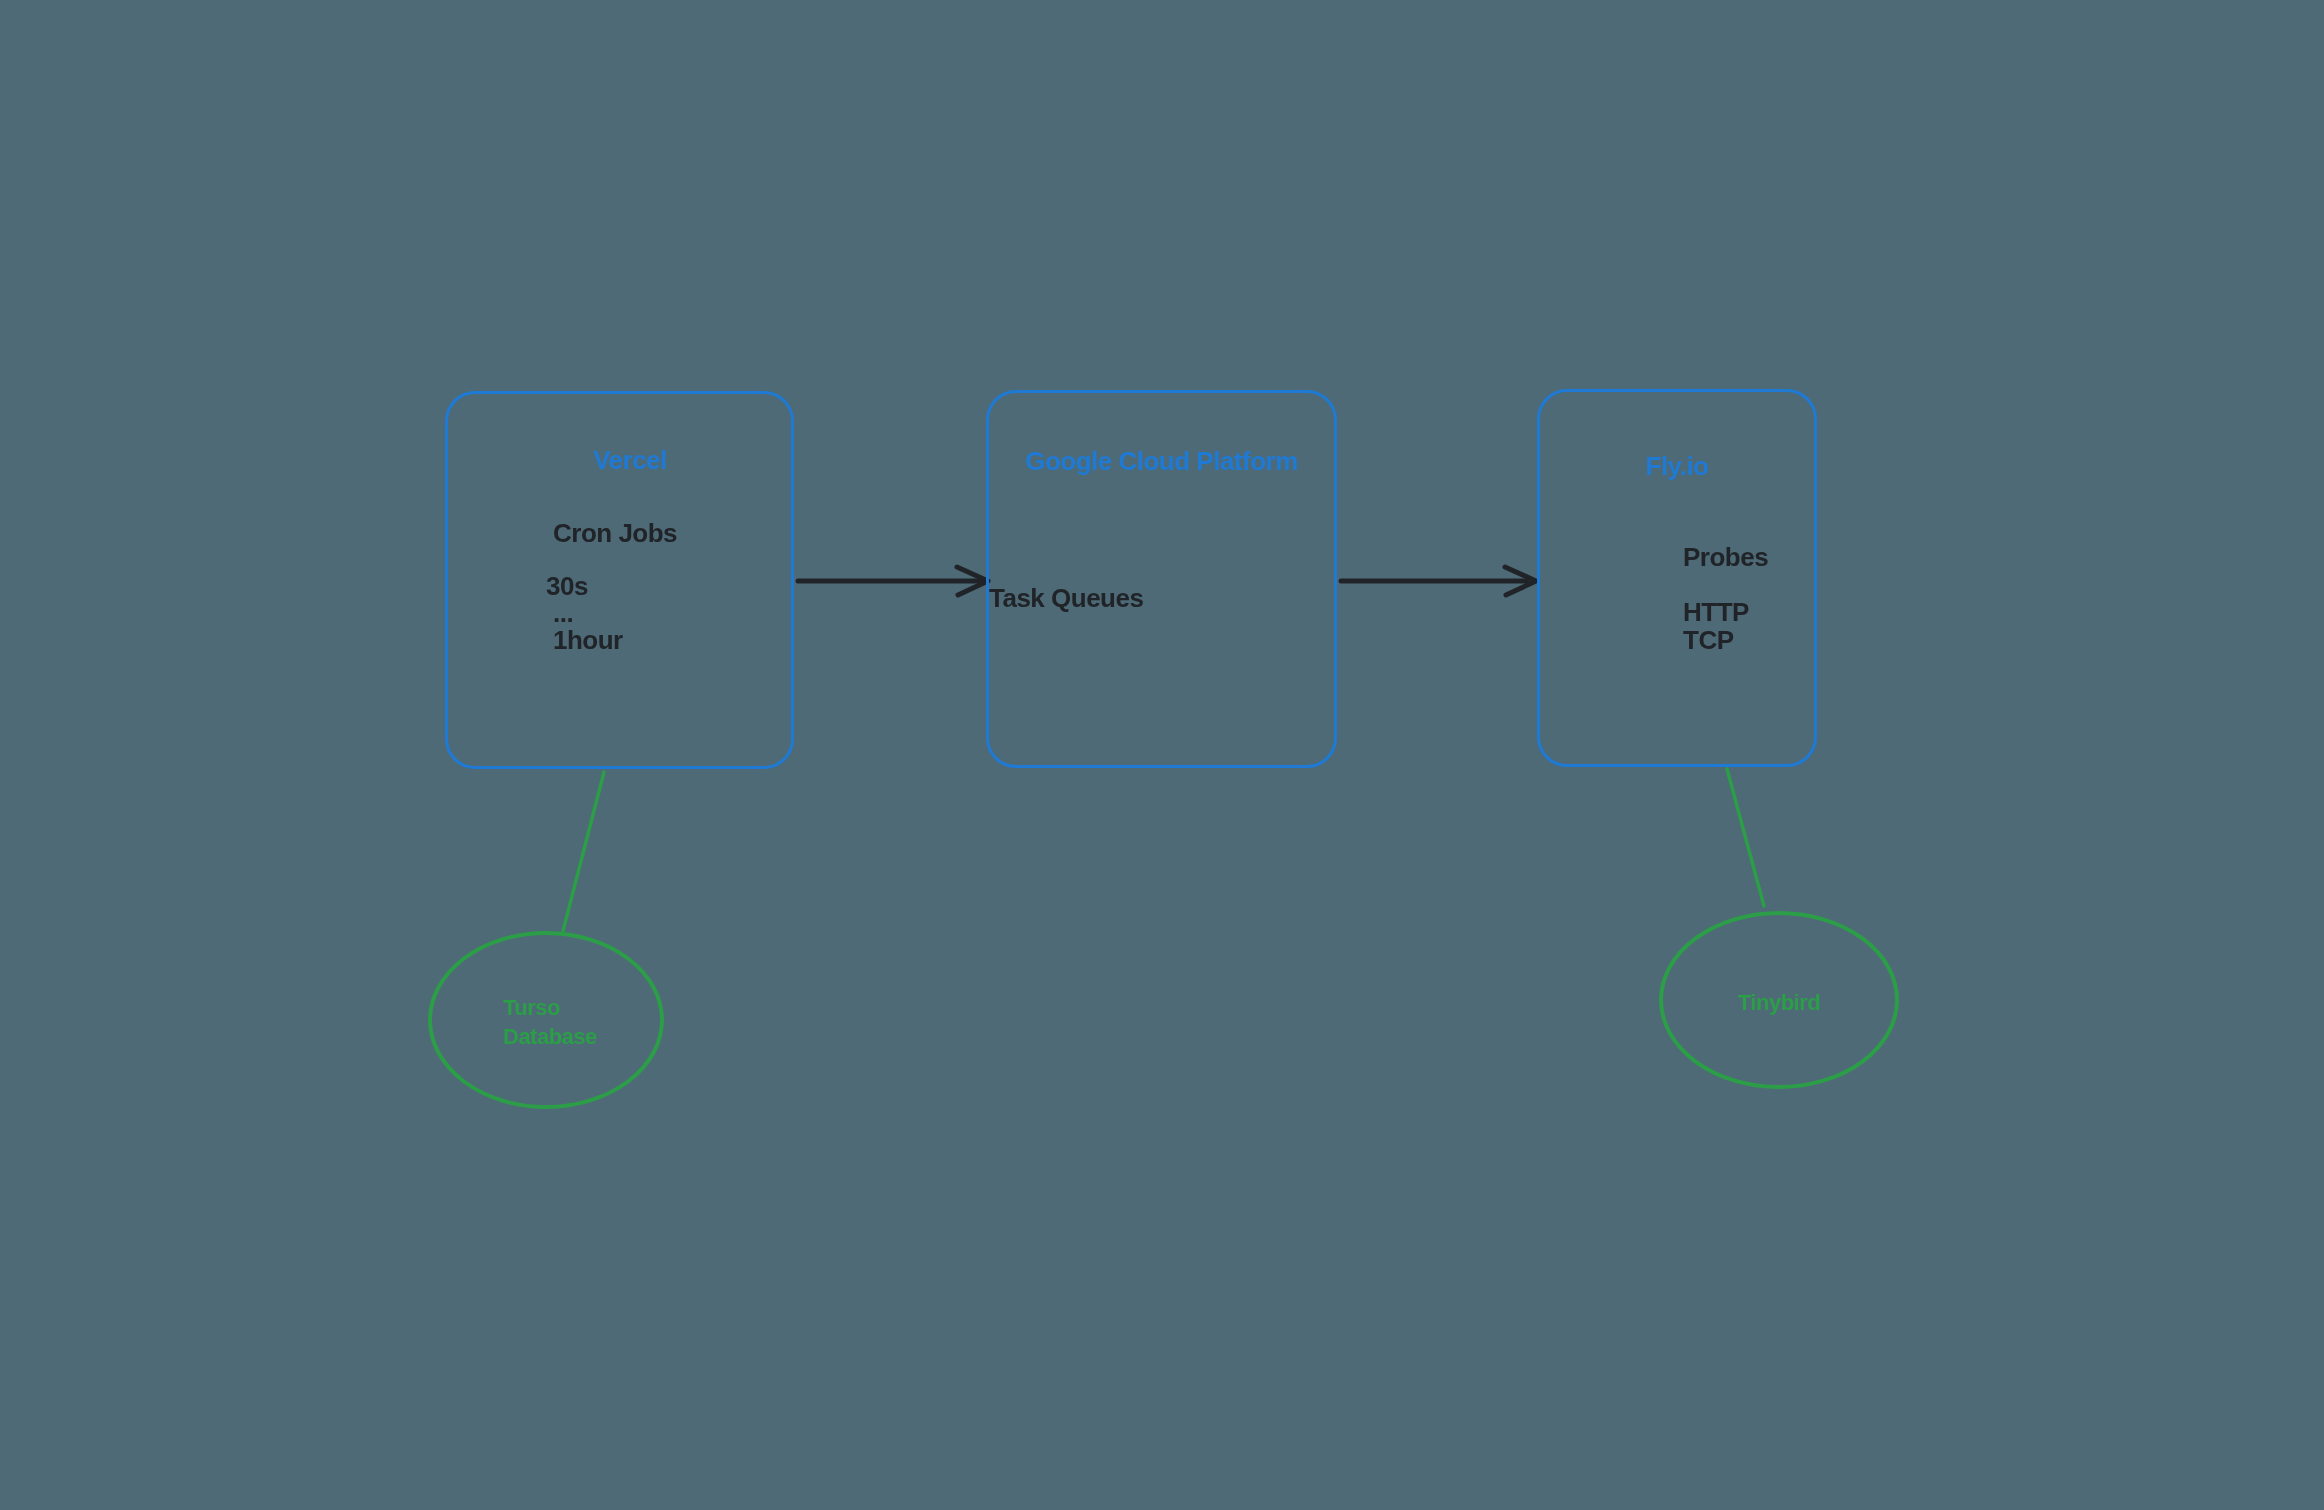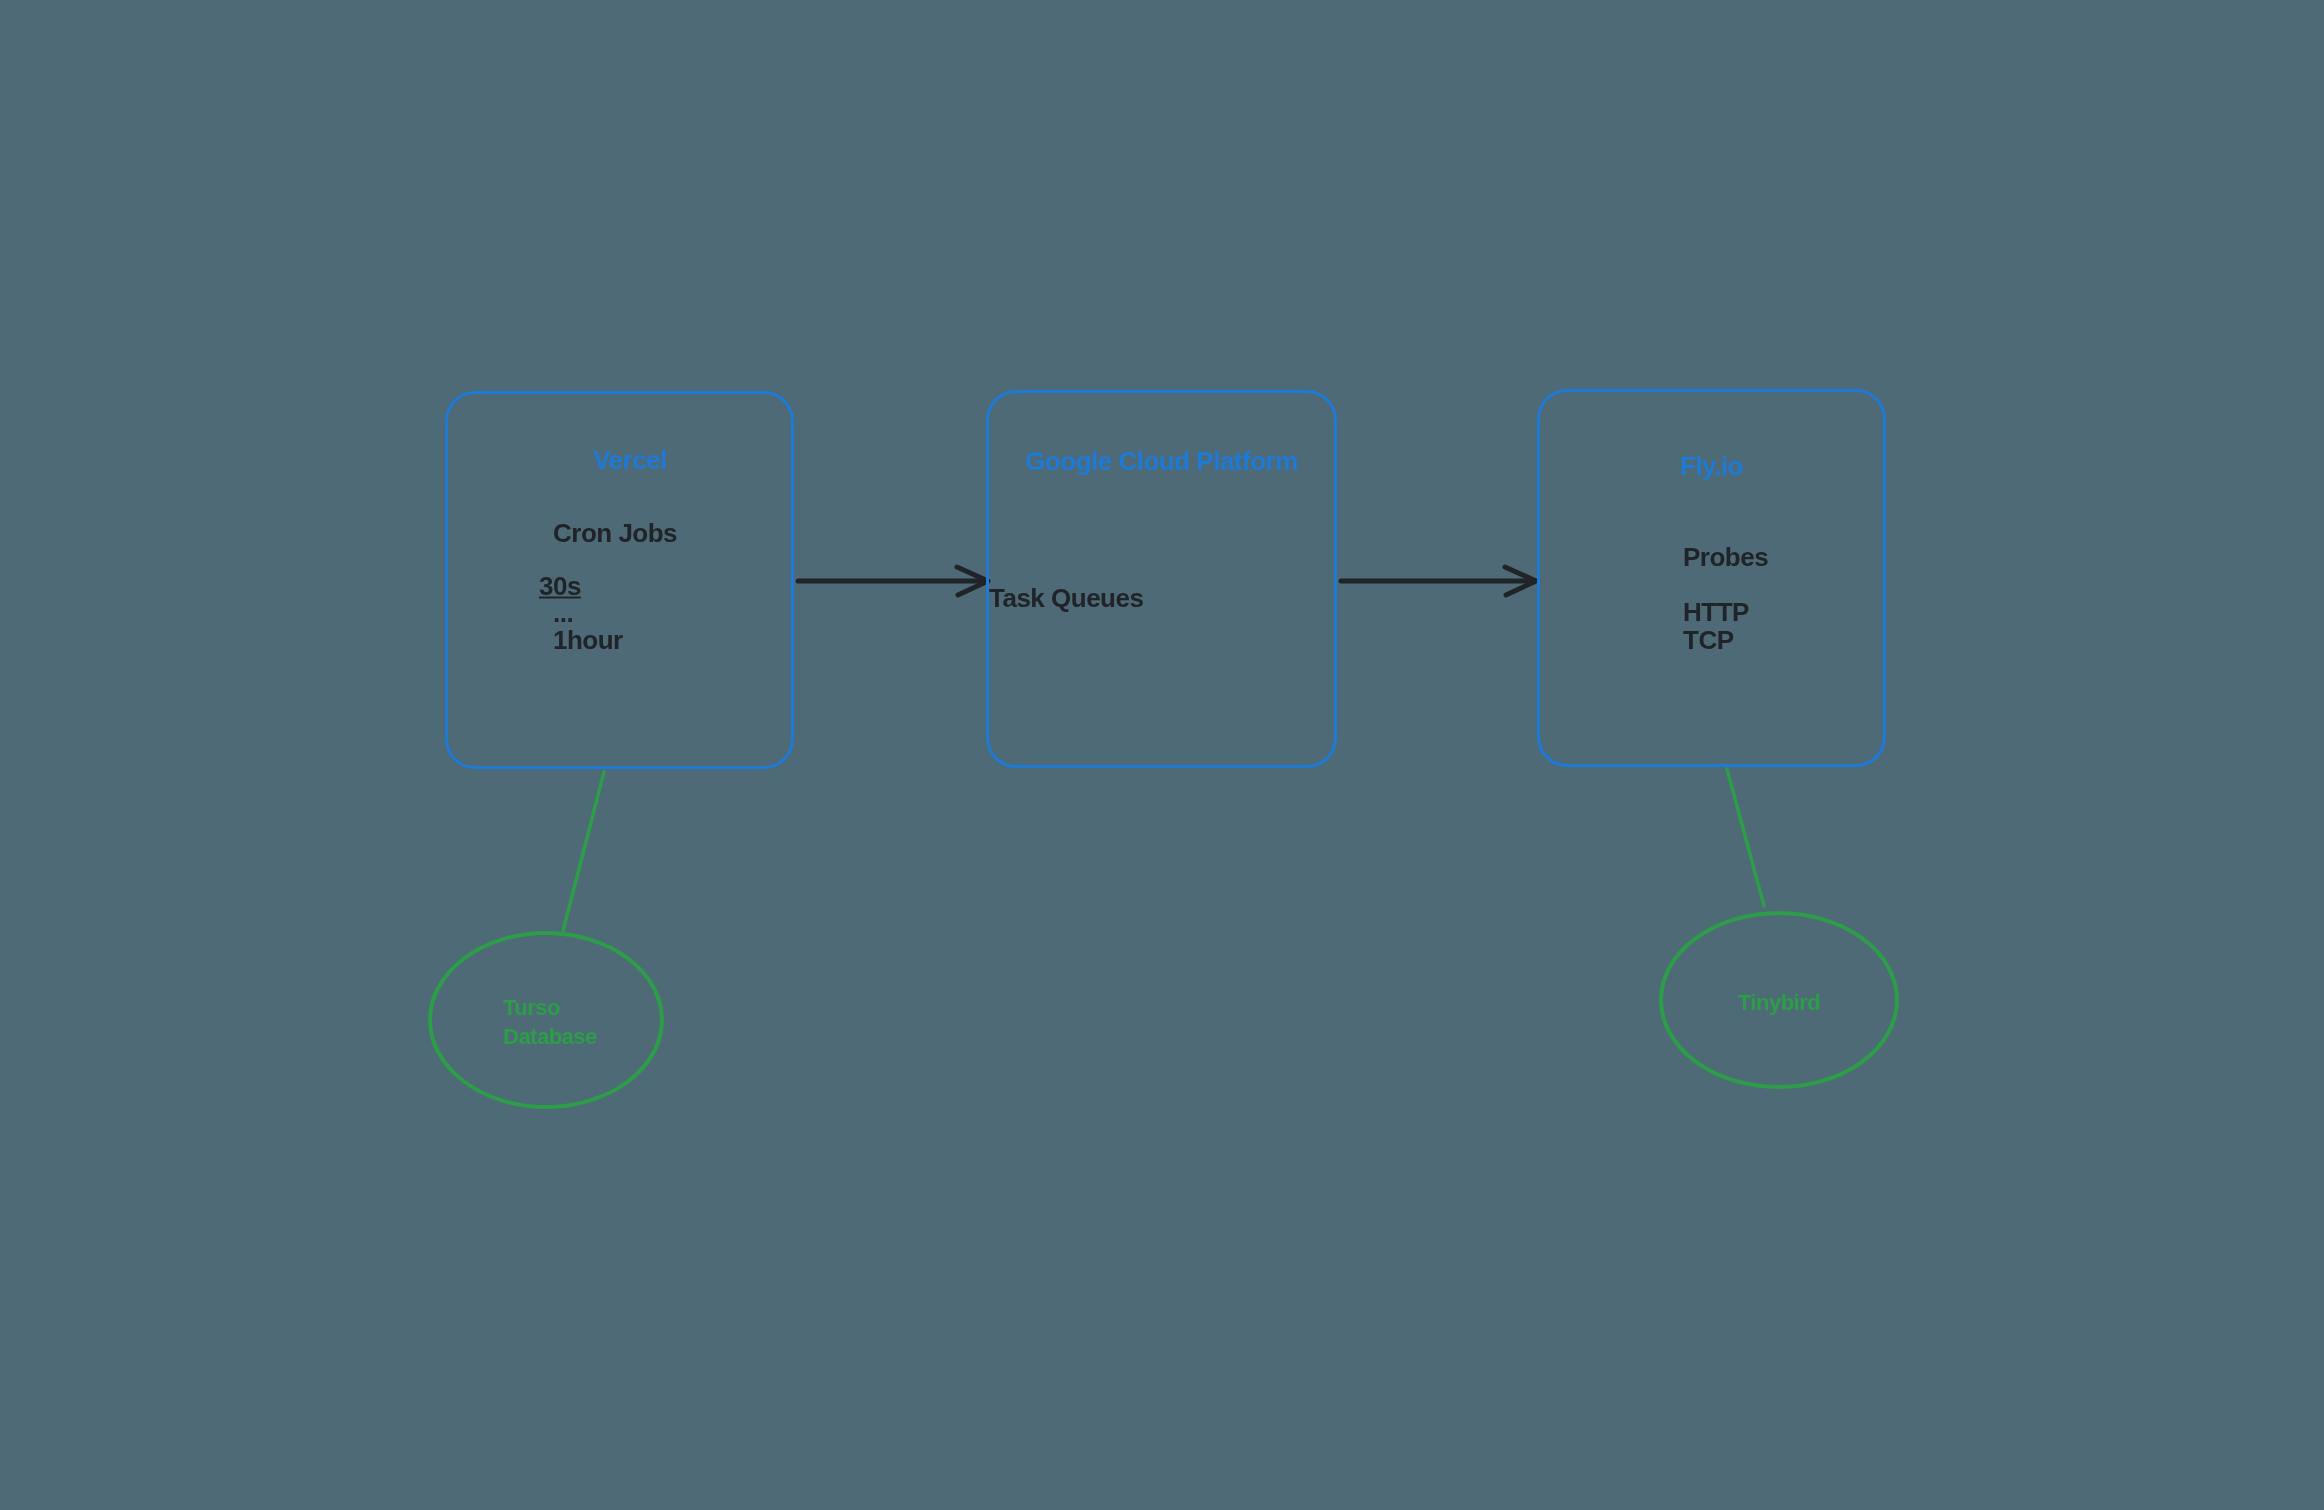--- a/index.html
+++ b/index.html
@@ -74,31 +74,31 @@
     <line class="green-stroke" x1="1727" y1="769" x2="1764" y2="906"></line>
 
     <ellipse class="green-ellipse" cx="546" cy="1020" rx="116" ry="87"></ellipse>
 
     <ellipse class="green-ellipse" cx="1779" cy="1000" rx="118" ry="87"></ellipse>
   </svg>
 
   <div class="node" style="left:445px;top:391px;width:349px;height:378px;">
     <div class="node-title" style="top:66px;padding-left:21px;">Vercel</div>
     <div class="node-text" style="left:105px;top:139px;">Cron Jobs</div>
-    <div class="node-text" style="left:91px;top:192px;text-decoration:underline;">30s</div>
+    <div class="node-text" style="left:98px;top:192px;">30s</div>
     <div class="node-text" style="left:105px;top:219px;">...</div>
     <div class="node-text" style="left:105px;top:246px;">1hour</div>
   </div>
 
   <div class="node" style="left:986px;top:390px;width:351px;height:378px;">
     <div class="node-title" style="top:68px;">Google Cloud Platform</div>
     <div class="node-text centered" style="top:205px;">Task Queues</div>
   </div>
 
-  <div class="node" style="left:1537px;top:389px;width:349px;height:378px;">
+  <div class="node" style="left:1537px;top:389px;width:280px;height:378px;">
     <div class="node-title" style="top:74px;">Fly.io</div>
     <div class="node-text" style="left:143px;top:165px;">Probes</div>
     <div class="node-text" style="left:143px;top:220px;">HTTP</div>
     <div class="node-text" style="left:143px;top:248px;">TCP</div>
   </div>
 
   <div class="ellipse-label" style="left:503px;top:993px;">
     <div>Turso</div>
     <div>Database</div>
   </div>

